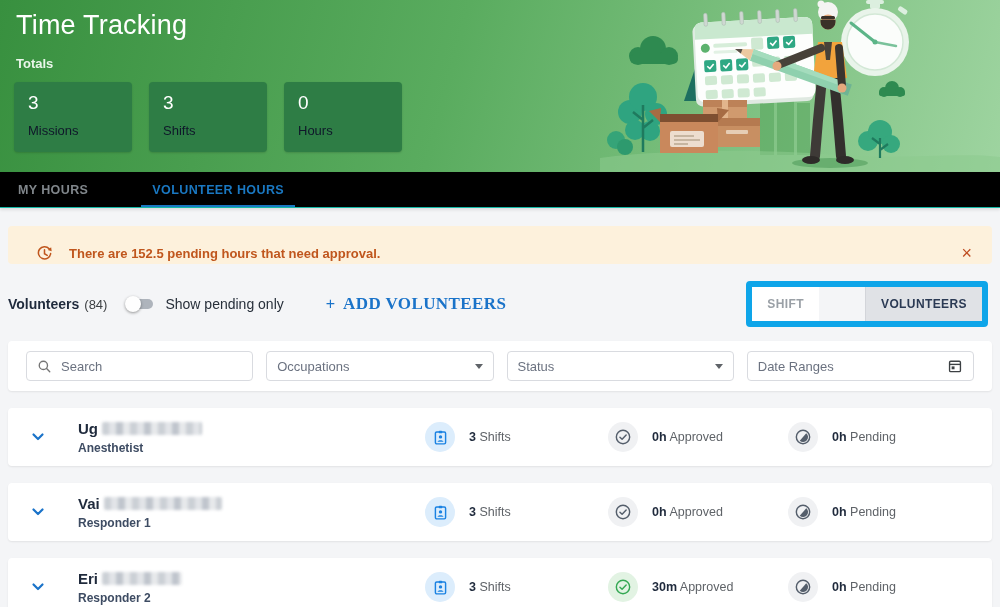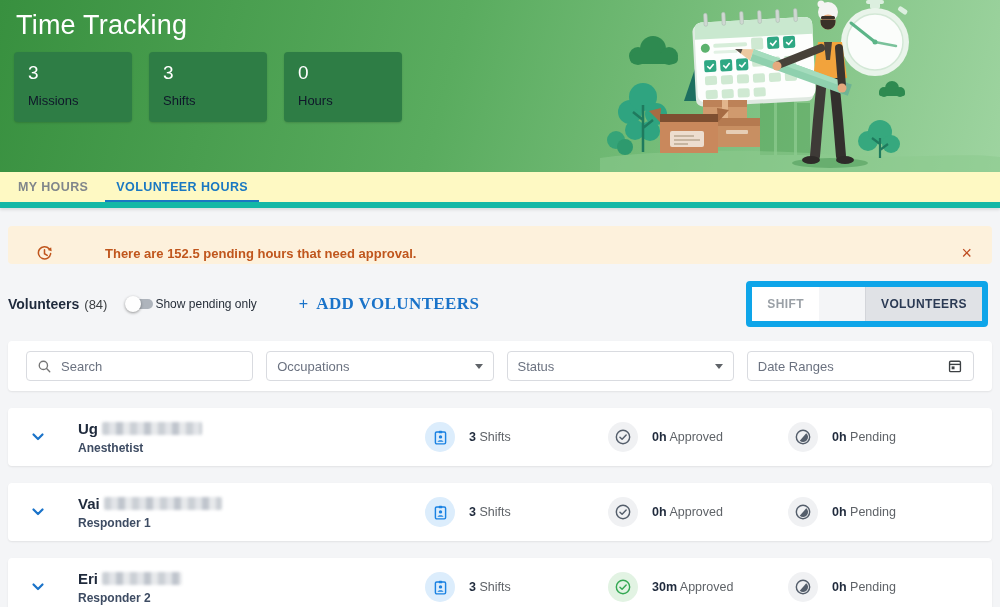--- a/index.html
+++ b/index.html
@@ -11,41 +11,41 @@
   .header-inner { position:relative; z-index:2; padding:8px 16px; }
   .page-title { color:#fff; font-size:27px; font-weight:500; letter-spacing:.2px; margin-top:2px; }
   .totals-label { color:#eaf6ea; font-size:13px; font-weight:600; margin-top:15px; }
   .stat-cards { display:flex; gap:17px; margin-top:11px; margin-left:-2px; }
   .stat-card { width:118px; height:70px; background:#2e7d45; border-radius:4px; padding:10px 14px; box-shadow:0 1px 2px rgba(0,0,0,.15); }
   .stat-value { color:#fff; font-size:19px; font-weight:500; }
   .stat-label { color:#0f172a; font-size:13px; margin-top:9px; }
   .illustration { position:absolute; right:0; top:0; z-index:1; }
 
   
-  .tabbar { height:36px; background:#fef9c3; display:flex; align-items:stretch; padding:0 18px; gap:28px; border-bottom:6px solid #14b8a6; box-shadow:0 2px 3px rgba(0,0,0,.10); position:relative; z-index:3; }
+  .tabbar { height:36px; background:#000000; display:flex; align-items:stretch; padding:0 18px; gap:64px; border-bottom:1px solid #14b8a6; box-shadow:0 2px 3px rgba(0,0,0,.10); position:relative; z-index:3; }
   .tab { display:flex; align-items:center; font-size:12.5px; font-weight:700; letter-spacing:.4px; color:#80868b; cursor:pointer; position:relative; }
   .tab.active { color:#1a78c2; }
   .tab.active::after { content:""; position:absolute; left:-11px; right:-11px; bottom:0; height:2px; background:#1a78c2; }
 
   .content { padding:18px 8px 0; }
 
   
-  .banner { background:#fdf1dc; border-radius:4px; height:38px; display:flex; align-items:center; padding:16px 14px 0 28px;gap:36px; }
+  .banner { background:#fdf1dc; border-radius:4px; height:38px; display:flex; align-items:center; padding:16px 14px 0 28px; }
   .banner-icon { width:17px; height:17px; flex:0 0 auto; }
   .banner-text { color:#c0561d; font-size:13px; font-weight:600; margin-left:16px; flex:1; }
   .banner-close { color:#bf4d21; font-size:18px; font-weight:500; cursor:pointer; padding:0 6px; line-height:1; }
 
   
   .controls { display:flex; align-items:center; margin:17px 0 14px; padding:0 4px 0 0; }
   .vol-title { font-size:14px; font-weight:700; color:#1f2a3c; }
   .vol-count { font-size:13px; color:#3c4043; margin-left:5px; }
   .toggle { margin-left:18px; position:relative; width:30px; height:18px; cursor:pointer; }
   .toggle-track { position:absolute; top:4px; left:2px; width:26px; height:10px; border-radius:5px; background:#aeb4bc; }
   .toggle-thumb { position:absolute; top:1px; left:0; width:16px; height:16px; border-radius:50%; background:#fefefe; box-shadow:0 1px 3px rgba(0,0,0,.4); }
-  .toggle-label { font-size:12px; color:#272f3a; }
+  .toggle-label { font-size:14px; color:#272f3a; margin-left:10px; }
   .add-volunteers { display:flex; align-items:center; margin-left:42px; color:#1a73c9; cursor:pointer; }
   .add-plus { font-size:16px; font-weight:500; margin-right:8px; }
   .add-label { font-size:17px; font-weight:700; letter-spacing:.4px;font-family:Liberation Serif, serif; }
   .view-switch { margin-left:auto; display:flex; border:6px solid #0ea5e9; border-radius:4px; overflow:hidden;gap:46px; }
   .view-btn { padding:10px 15px; font-size:12px; font-weight:700; letter-spacing:.4px; background:#fff; color:#9aa0a6; cursor:pointer; }
   .view-btn.selected { background:#e0e2e6; color:#2b3a54; border-left:1px solid #d3d5da; }
 
   
   .filter-card { background:#fff; border-radius:4px; box-shadow:0 1px 2px rgba(0,0,0,.08); padding:10px 18px; display:flex; gap:13px; margin-bottom:17px; }
   .field { flex:1; height:30px; border:1px solid #d9dbe0; border-radius:4px; display:flex; align-items:center; padding:0 10px; background:#fff; color:#6b7280; font-size:13px; cursor:pointer; }
@@ -223,20 +223,21 @@
     <g fill="#36a87e">
       <circle cx="268" cy="141" r="10"></circle>
         <circle cx="280" cy="132" r="12"></circle>
         <circle cx="291" cy="144" r="9"></circle>
     </g>
     <path d="M280,138 L280,158 M280,144 L272,138 M280,150 L288,144" stroke="#1f7a5e" stroke-width="2.2" fill="none"></path>
   </svg>
 
   <div class="header-inner">
     <div class="page-title">Time Tracking</div>
+    <div class="totals-label">Totals</div>
     <div class="stat-cards">
       <div class="stat-card">
         <div class="stat-value">3</div>
         <div class="stat-label">Missions</div>
       </div>
       <div class="stat-card">
         <div class="stat-value">3</div>
         <div class="stat-label">Shifts</div>
       </div>
       <div class="stat-card">

